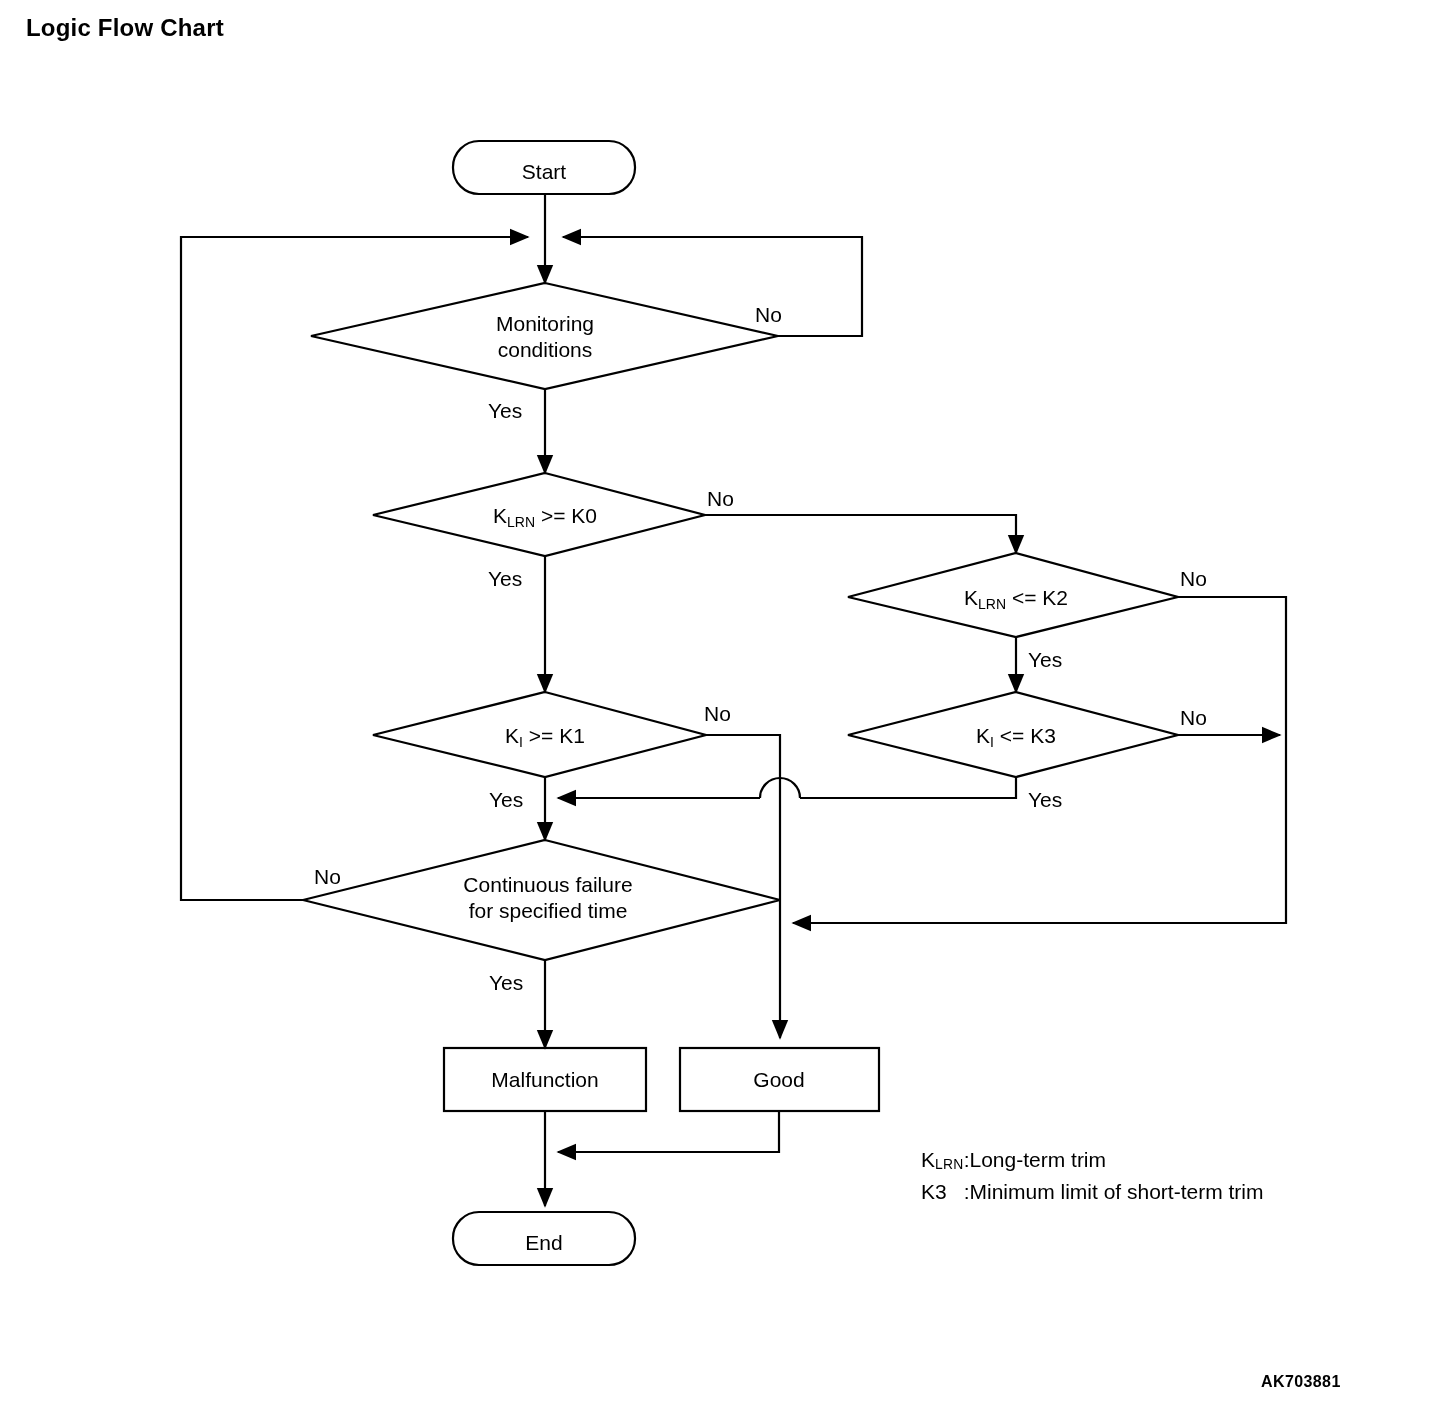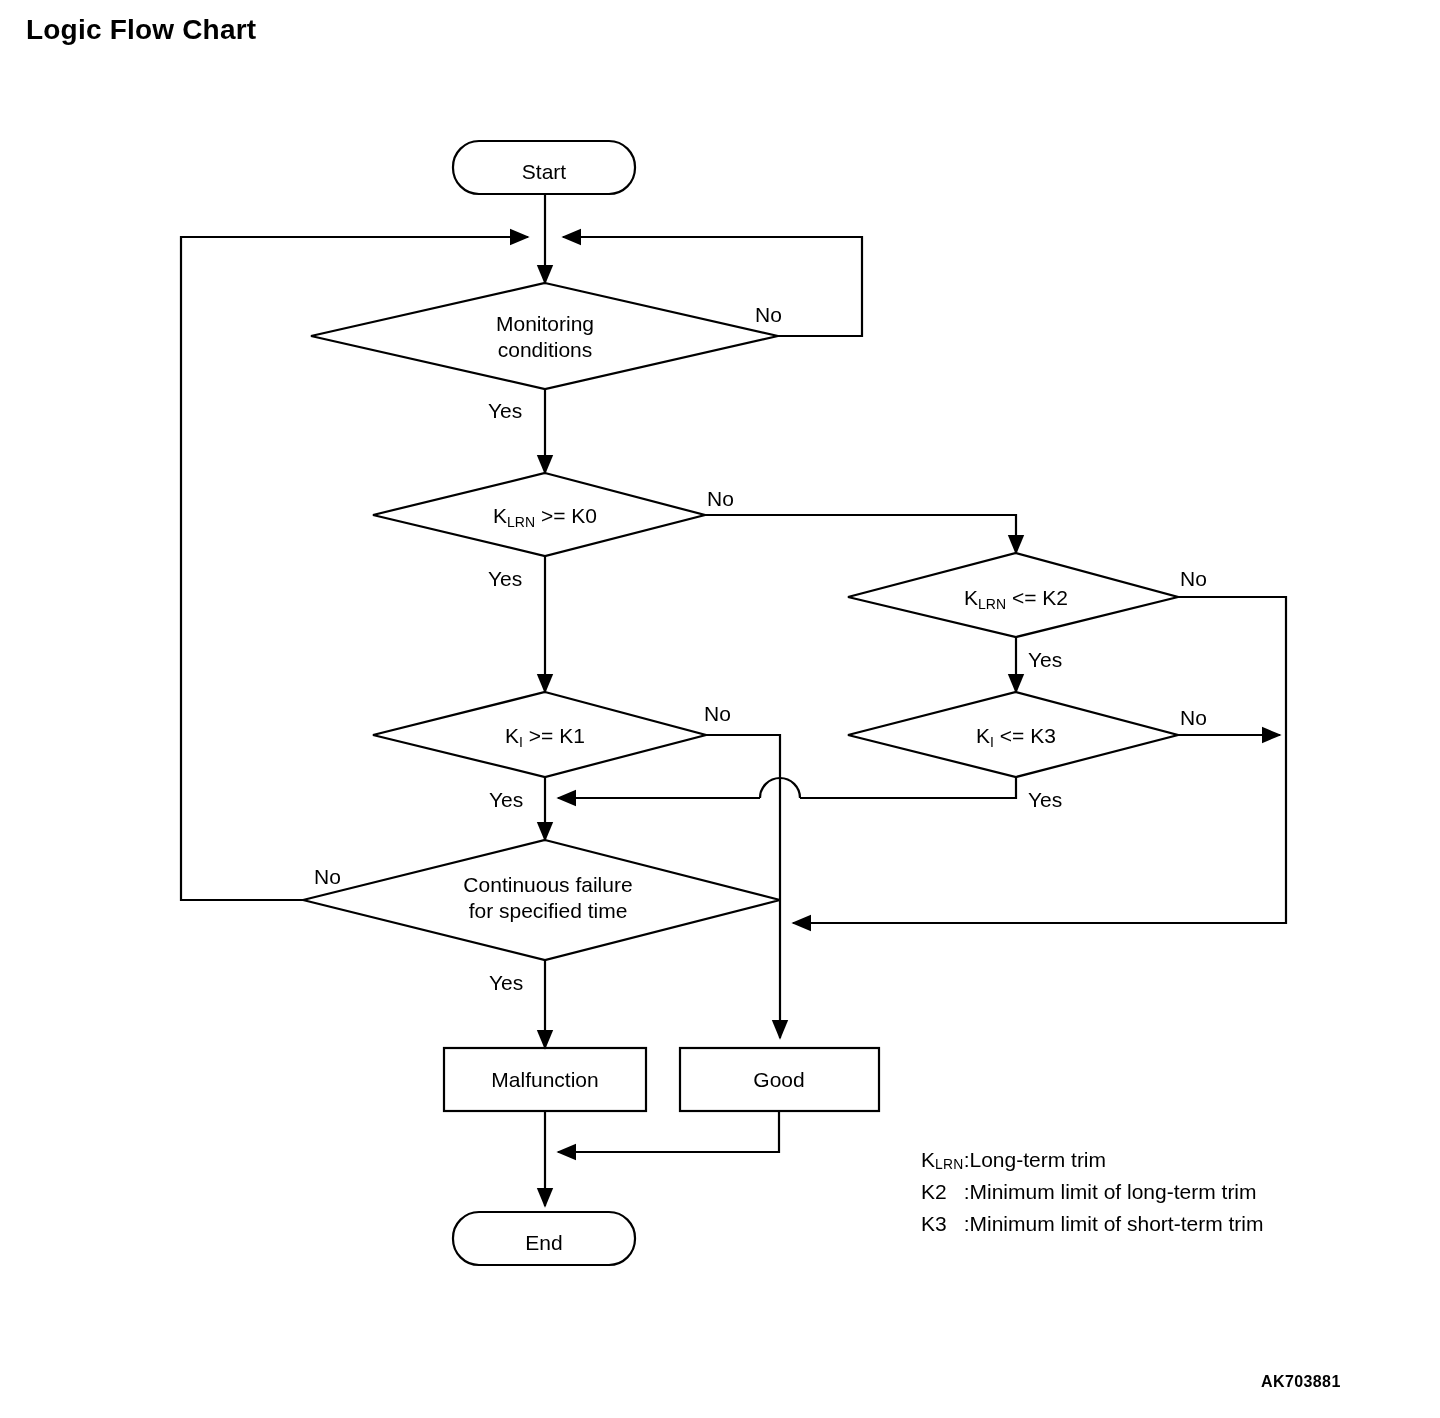--- a/index.html
+++ b/index.html
@@ -12,21 +12,21 @@
     height: 1418px;
     position: relative;
     font-family: "Liberation Sans", sans-serif;
     color: #000000;
     overflow: hidden;
   }
   #page-title {
     position: absolute;
     left: 26px;
     top: 14px;
-    font-size: 28px;
+    font-size: 24px;
     font-weight: bold;
     letter-spacing: 0.2px;
     white-space: pre;
   }
   #flow-svg {
     position: absolute;
     left: 0;
     top: 0;
   }
   #footer-code {
@@ -230,25 +230,20 @@
 </svg>
 
 <table class="legend-table">
   <tbody>
     <tr>
       <td class="legend-sym"><span>K</span><span class="sub">LRN</span></td>
       <td class="legend-colon">:</td>
       <td>Long-term trim</td>
     </tr>
     <tr>
-      <td class="legend-sym"><span>K2</span><span class="sub"></span></td>
-      <td class="legend-colon">:</td>
-      <td>Minimum limit of long-term trim</td>
-    </tr>
-    <tr>
       <td class="legend-sym"><span>K3</span><span class="sub"></span></td>
       <td class="legend-colon">:</td>
       <td>Minimum limit of short-term trim</td>
     </tr>
   </tbody>
 </table>
 
 <div id="footer-code">AK703881</div>
 
 </body></html>

